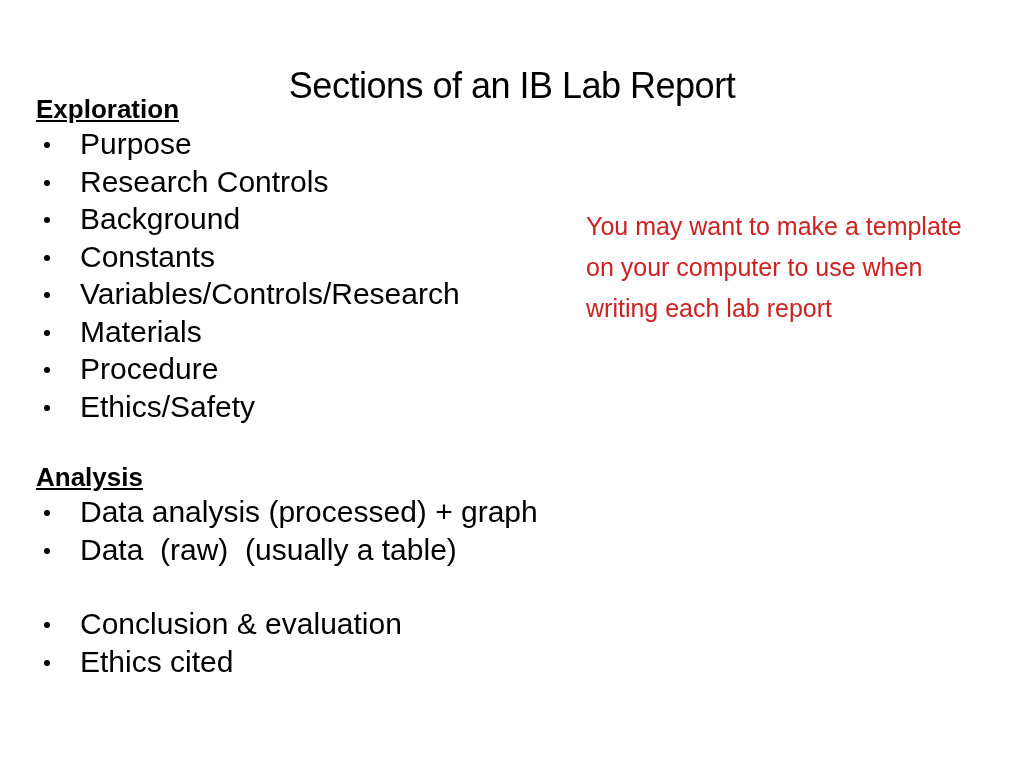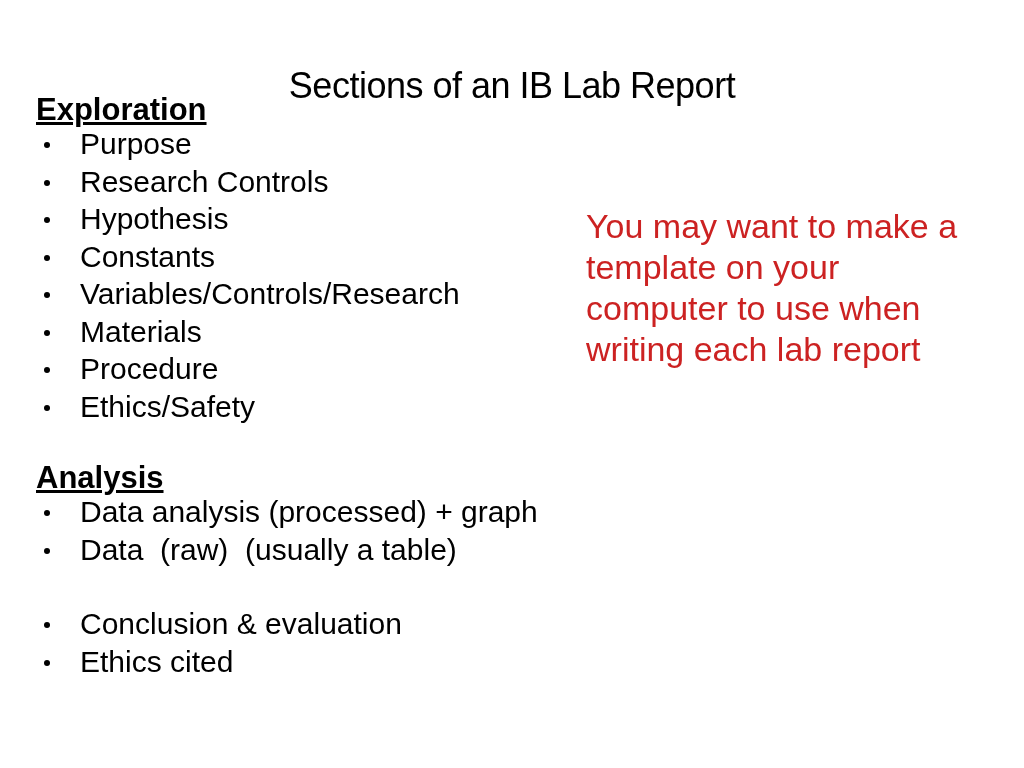--- a/index.html
+++ b/index.html
@@ -43,21 +43,21 @@
     left: 36px;
     top: 94px;
     width: 540px;
   }
 
   .section {
     margin: 0;
   }
 
   .section-heading {
-    font-size: 31px;
+    font-size: 26px;
     font-weight: bold;
     line-height: 31px;
     text-decoration: underline;
     text-underline-offset: 2px;
     color: #000000;
     white-space: nowrap;
     margin: 0;
     padding: 0;
   }
 
@@ -90,40 +90,40 @@
   .section-gap {
     height: 37px;
   }
 
   
   .note-red {
     position: absolute;
     left: 586px;
     top: 206px;
     width: 400px;
-    font-size: 34px;
+    font-size: 25px;
     line-height: 41px;
     color: #CC2222;
   }
 </style>
 </head>
 <body>
 
 <div class="slide">
 
   <h1 class="slide-title">Sections of an IB Lab Report</h1>
 
   <div class="content-left">
 
     <div class="section">
       <div class="section-heading">Exploration</div>
       <ul class="bullet-list">
         <li class="bullet-item">Purpose</li>
         <li class="bullet-item">Research Controls</li>
-        <li class="bullet-item">Hypothesis</li>
+        <li class="bullet-item">Background</li>
         <li class="bullet-item">Constants</li>
         <li class="bullet-item">Variables/Controls/Research</li>
         <li class="bullet-item">Materials</li>
         <li class="bullet-item">Procedure</li>
         <li class="bullet-item">Ethics/Safety</li>
       </ul>
     </div>
 
     <div class="section-gap"></div>
 

